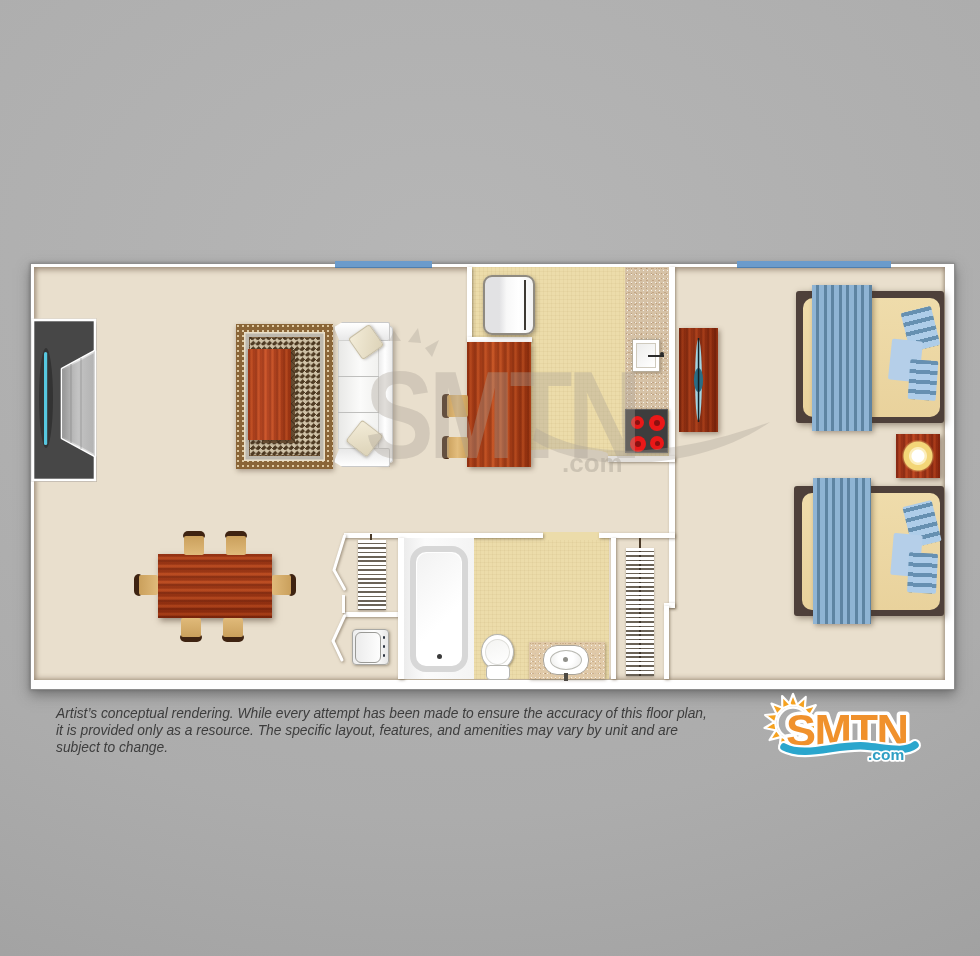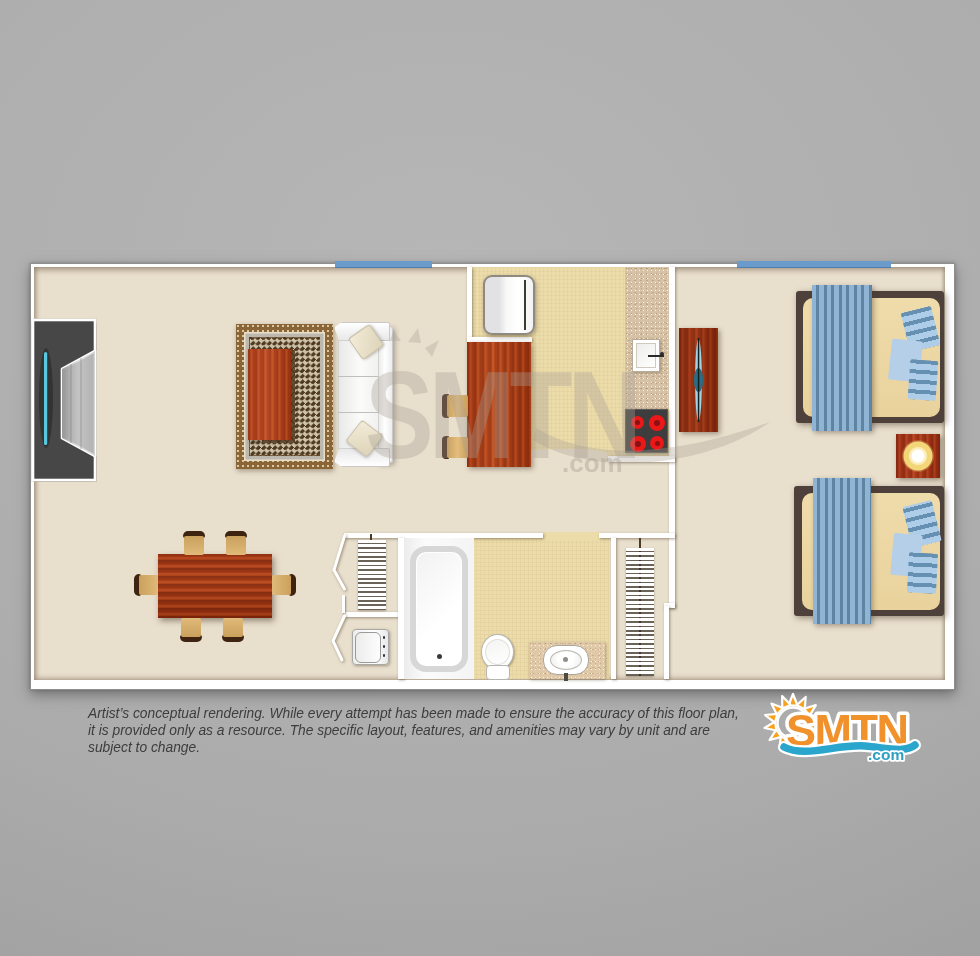--- a/index.html
+++ b/index.html
@@ -278,21 +278,21 @@
 <div class="abs" style="left:562px;top:448px;font-weight:bold;font-size:26px;color:rgba(165,157,144,.42);">.com</div>
 <svg class="abs" style="left:340px;top:300px;width:470px;height:200px;" viewBox="0 0 470 200">
  <g fill="rgba(170,162,149,.34)">
   <polygon points="54,31 49,41 61,41"></polygon>
   <polygon points="78,28 68,42 81,43"></polygon>
   <polygon points="99,40 85,48 92,57"></polygon>
   <path d="M 196 128 C 252 162 335 156 430 122 C 362 170 248 176 193 140 Z"></path>
  </g>
 </svg>
 
-<div class="abs" style="left:88px;top:705px;width:720px;font-style:italic;font-size:13.8px;line-height:17.2px;color:#3d3d3d;">
+<div class="abs" style="left:56px;top:705px;width:720px;font-style:italic;font-size:13.8px;line-height:17.2px;color:#3d3d3d;">
 Artist’s conceptual rendering. While every attempt has been made to ensure the accuracy of this floor plan,<br>
 it is provided only as a resource. The specific layout, features, and amenities may vary by unit and are<br>
 subject to change.
 </div>
 
 <svg class="abs" style="left:757px;top:683px;width:175px;height:95px;" viewBox="0 0 175 95">
  <g>
   <g transform="translate(36,40)">
    <g fill="#f6a21f" stroke="#ffffff" stroke-width="2.2" stroke-linejoin="round">
     <polygon points="0,-29 -4.5,-17.5 4.5,-17.5"></polygon>

